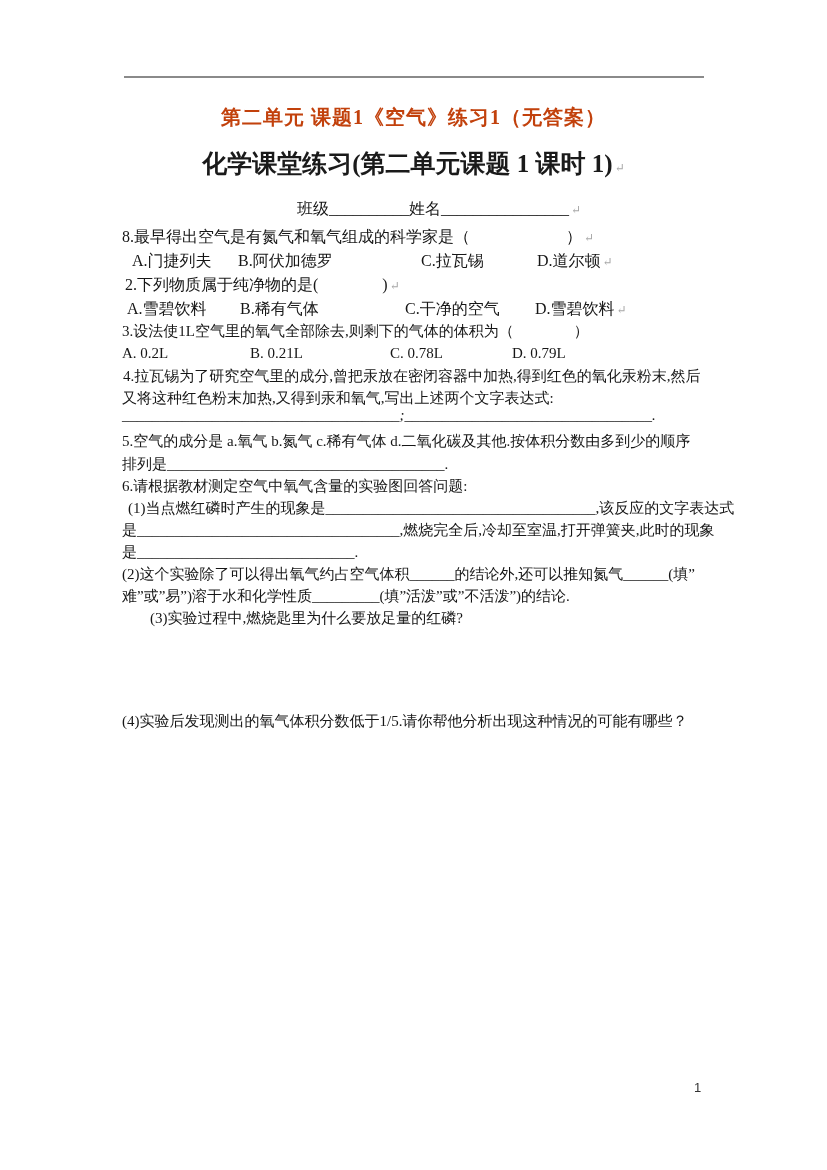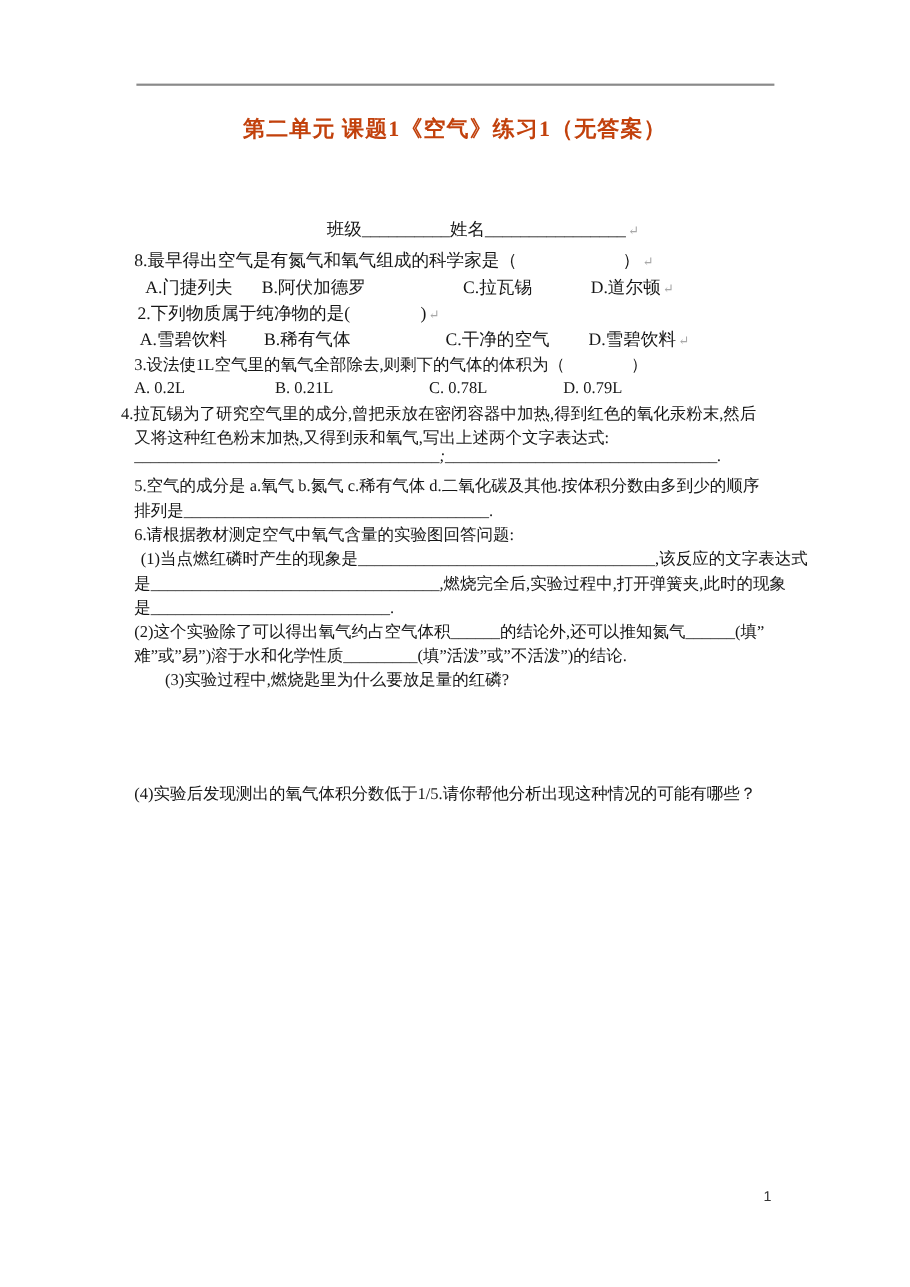--- a/index.html
+++ b/index.html
@@ -71,20 +71,21 @@
 </style>
 </head>
 <body>
 
 <div class="page">
 
   <div class="rule"></div>
 
   <div class="red-title">第二单元 课题1《空气》练习1（无答案）</div>
 
+  <div class="sheet-title"><span>化学课堂练习(第二单元课题 1 课时 1)</span><span class="pilcrow">↵</span></div>
 
   <div class="ln s1" style="left:297px; top:199px;"><span>班级__________姓名________________</span><span class="pilcrow">↵</span></div>
 
   <div class="ln s1" style="left:122px; top:227px;"><span>8.最早得出空气是有氮气和氧气组成的科学家是（　　　　　　）</span><span class="pilcrow">↵</span></div>
   <span class="ln s1" style="left:132px; top:251px;">A.门捷列夫</span>
   <span class="ln s1" style="left:238px; top:251px;">B.阿伏加德罗</span>
   <span class="ln s1" style="left:421px; top:251px;">C.拉瓦锡</span>
   <span class="ln s1" style="left:537px; top:251px;"><span>D.道尔顿</span><span class="pilcrow">↵</span></span>
 
   <div class="ln s1" style="left:125px; top:275px;"><span>2.下列物质属于纯净物的是(　　　　)</span><span class="pilcrow">↵</span></div>
@@ -92,30 +93,30 @@
   <span class="ln s1" style="left:240px; top:299px;">B.稀有气体</span>
   <span class="ln s1" style="left:405px; top:299px;">C.干净的空气</span>
   <span class="ln s1" style="left:535px; top:299px;"><span>D.雪碧饮料</span><span class="pilcrow">↵</span></span>
 
   <span class="ln" style="left:122px; top:322px;">3.设法使1L空气里的氧气全部除去,则剩下的气体的体积为（　　　　）</span>
   <span class="ln" style="left:122px; top:345px;">A. 0.2L</span>
   <span class="ln" style="left:250px; top:345px;">B. 0.21L</span>
   <span class="ln" style="left:390px; top:345px;">C. 0.78L</span>
   <span class="ln" style="left:512px; top:345px;">D. 0.79L</span>
 
-  <span class="ln" style="left:110px; top:367px;">4.拉瓦锡为了研究空气里的成分,曾把汞放在密闭容器中加热,得到红色的氧化汞粉末,然后</span>
+  <span class="ln" style="left:123px; top:367px;">4.拉瓦锡为了研究空气里的成分,曾把汞放在密闭容器中加热,得到红色的氧化汞粉末,然后</span>
   <span class="ln" style="left:122px; top:389px;">又将这种红色粉末加热,又得到汞和氧气,写出上述两个文字表达式:</span>
   <span class="ln" style="left:122px; top:407px;font-style:italic;">_____________________________________;_________________________________.</span>
 
   <span class="ln" style="left:122px; top:432px;">5.空气的成分是 a.氧气 b.氮气 c.稀有气体 d.二氧化碳及其他.按体积分数由多到少的顺序</span>
   <span class="ln" style="left:122px; top:455px;">排列是_____________________________________.</span>
 
   <span class="ln" style="left:122px; top:477px;">6.请根据教材测定空气中氧气含量的实验图回答问题:</span>
   <span class="ln" style="left:128px; top:499px;">(1)当点燃红磷时产生的现象是____________________________________,该反应的文字表达式</span>
-  <span class="ln" style="left:122px; top:521px;">是___________________________________,燃烧完全后,实验过程中,打开弹簧夹,此时的现象</span>
+  <span class="ln" style="left:122px; top:521px;">是___________________________________,燃烧完全后,冷却至室温,打开弹簧夹,此时的现象</span>
   <span class="ln" style="left:122px; top:543px;">是_____________________________.</span>
   <span class="ln" style="left:122px; top:565px;">(2)这个实验除了可以得出氧气约占空气体积______的结论外,还可以推知氮气______(填”</span>
   <span class="ln" style="left:122px; top:587px;">难”或”易”)溶于水和化学性质_________(填”活泼”或”不活泼”)的结论.</span>
   <span class="ln" style="left:122px; top:609px;margin-left:28px;">(3)实验过程中,燃烧匙里为什么要放足量的红磷?</span>
   <span class="ln" style="left:122px; top:712px;">(4)实验后发现测出的氧气体积分数低于1/5.请你帮他分析出现这种情况的可能有哪些？</span>
 
   <div class="page-num">1</div>
 
 </div>
 

